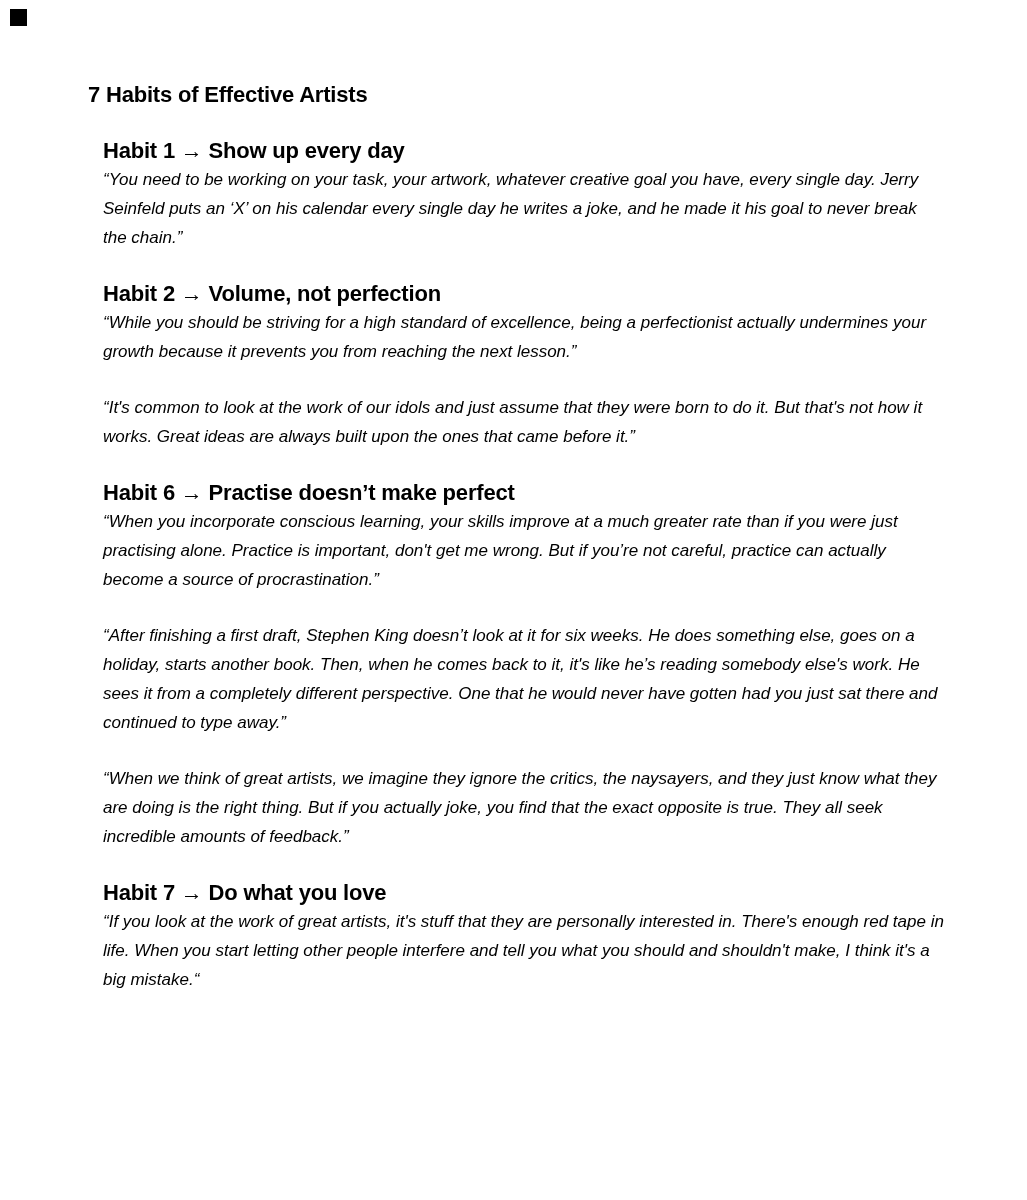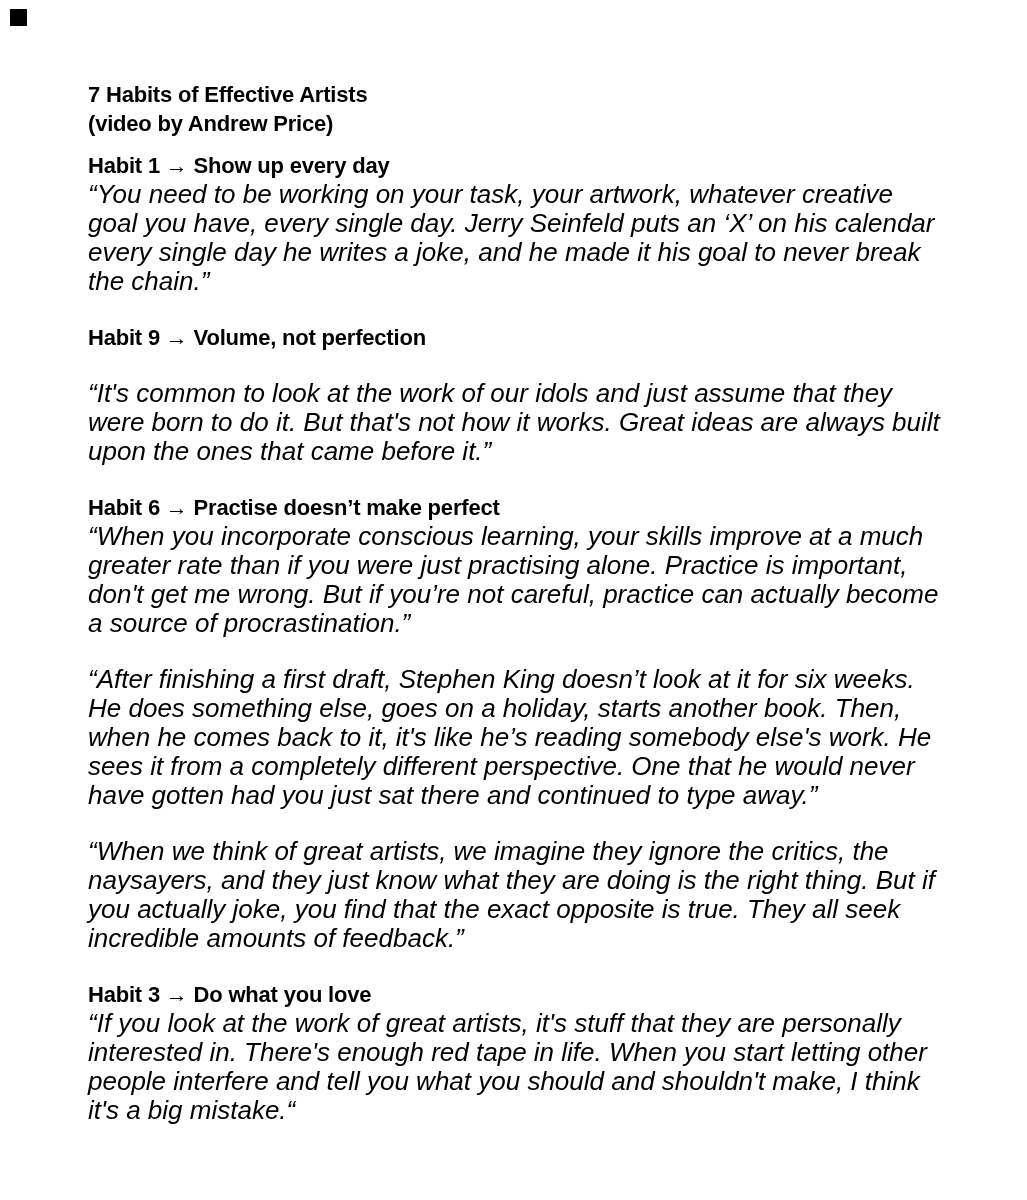--- a/index.html
+++ b/index.html
@@ -20,80 +20,81 @@
     height: 17px;
     background: #000000;
   }
   .doc {
     position: absolute;
     left: 88px;
     top: 80px;
     width: 856px;
   }
   .title-block {
-    margin-bottom: 13px;
+    margin-bottom: 27px;
   }
   .title-line {
     font-size: 22px;
     line-height: 29px;
     font-weight: bold;
     letter-spacing: -0.2px;
   }
   .section {
     margin-bottom: 27px;
+    margin-left: 15px;
   }
   .habit-heading {
     font-size: 22px;
     line-height: 29px;
     font-weight: bold;
     letter-spacing: -0.2px;
   }
   .habit-quote {
-    font-size: 26px;
+    font-size: 17px;
     line-height: 29px;
     font-style: italic;
     font-weight: 400;
   }
 </style>
 </head>
 <body>
 
 <div class="corner-mark"></div>
 
 <div class="doc">
 
   <div class="title-block">
     <div class="title-line">7 Habits of Effective Artists</div>
-    <div class="title-line">(video by Andrew Price)</div>
   </div>
 
   <div class="section">
     <div class="habit-heading">Habit 1 → Show up every day</div>
     <div class="habit-quote">“You need to be working on your task, your artwork, whatever creative goal you have, every single day. Jerry Seinfeld puts an ‘X’ on his calendar every single day he writes a joke, and he made it his goal to never break the chain.”</div>
   </div>
 
   <div class="section">
-    <div class="habit-heading">Habit 9 → Volume, not perfection</div>
+    <div class="habit-heading">Habit 2 → Volume, not perfection</div>
+    <div class="habit-quote">“While you should be striving for a high standard of excellence, being a perfectionist actually undermines your growth because it prevents you from reaching the next lesson.”</div>
   </div>
 
   <div class="section">
     <div class="habit-quote">“It's common to look at the work of our idols and just assume that they were born to do it. But that's not how it works. Great ideas are always built upon the ones that came before it.”</div>
   </div>
 
   <div class="section">
     <div class="habit-heading">Habit 6 → Practise doesn’t make perfect</div>
     <div class="habit-quote">“When you incorporate conscious learning, your skills improve at a much greater rate than if you were just practising alone. Practice is important, don't get me wrong. But if you’re not careful, practice can actually become a source of procrastination.”</div>
   </div>
 
   <div class="section">
     <div class="habit-quote">“After finishing a first draft, Stephen King doesn’t look at it for six weeks. He does something else, goes on a holiday, starts another book. Then, when he comes back to it, it's like he’s reading somebody else's work. He sees it from a completely different perspective. One that he would never have gotten had you just sat there and continued to type away.”</div>
   </div>
 
   <div class="section">
     <div class="habit-quote">“When we think of great artists, we imagine they ignore the critics, the naysayers, and they just know what they are doing is the right thing. But if you actually joke, you find that the exact opposite is true. They all seek incredible amounts of feedback.”</div>
   </div>
 
   <div class="section">
-    <div class="habit-heading">Habit 3 → Do what you love</div>
+    <div class="habit-heading">Habit 7 → Do what you love</div>
     <div class="habit-quote">“If you look at the work of great artists, it's stuff that they are personally interested in. There's enough red tape in life. When you start letting other people interfere and tell you what you should and shouldn't make, I think it's a big mistake.“</div>
   </div>
 
 </div>
 
 </body></html>

